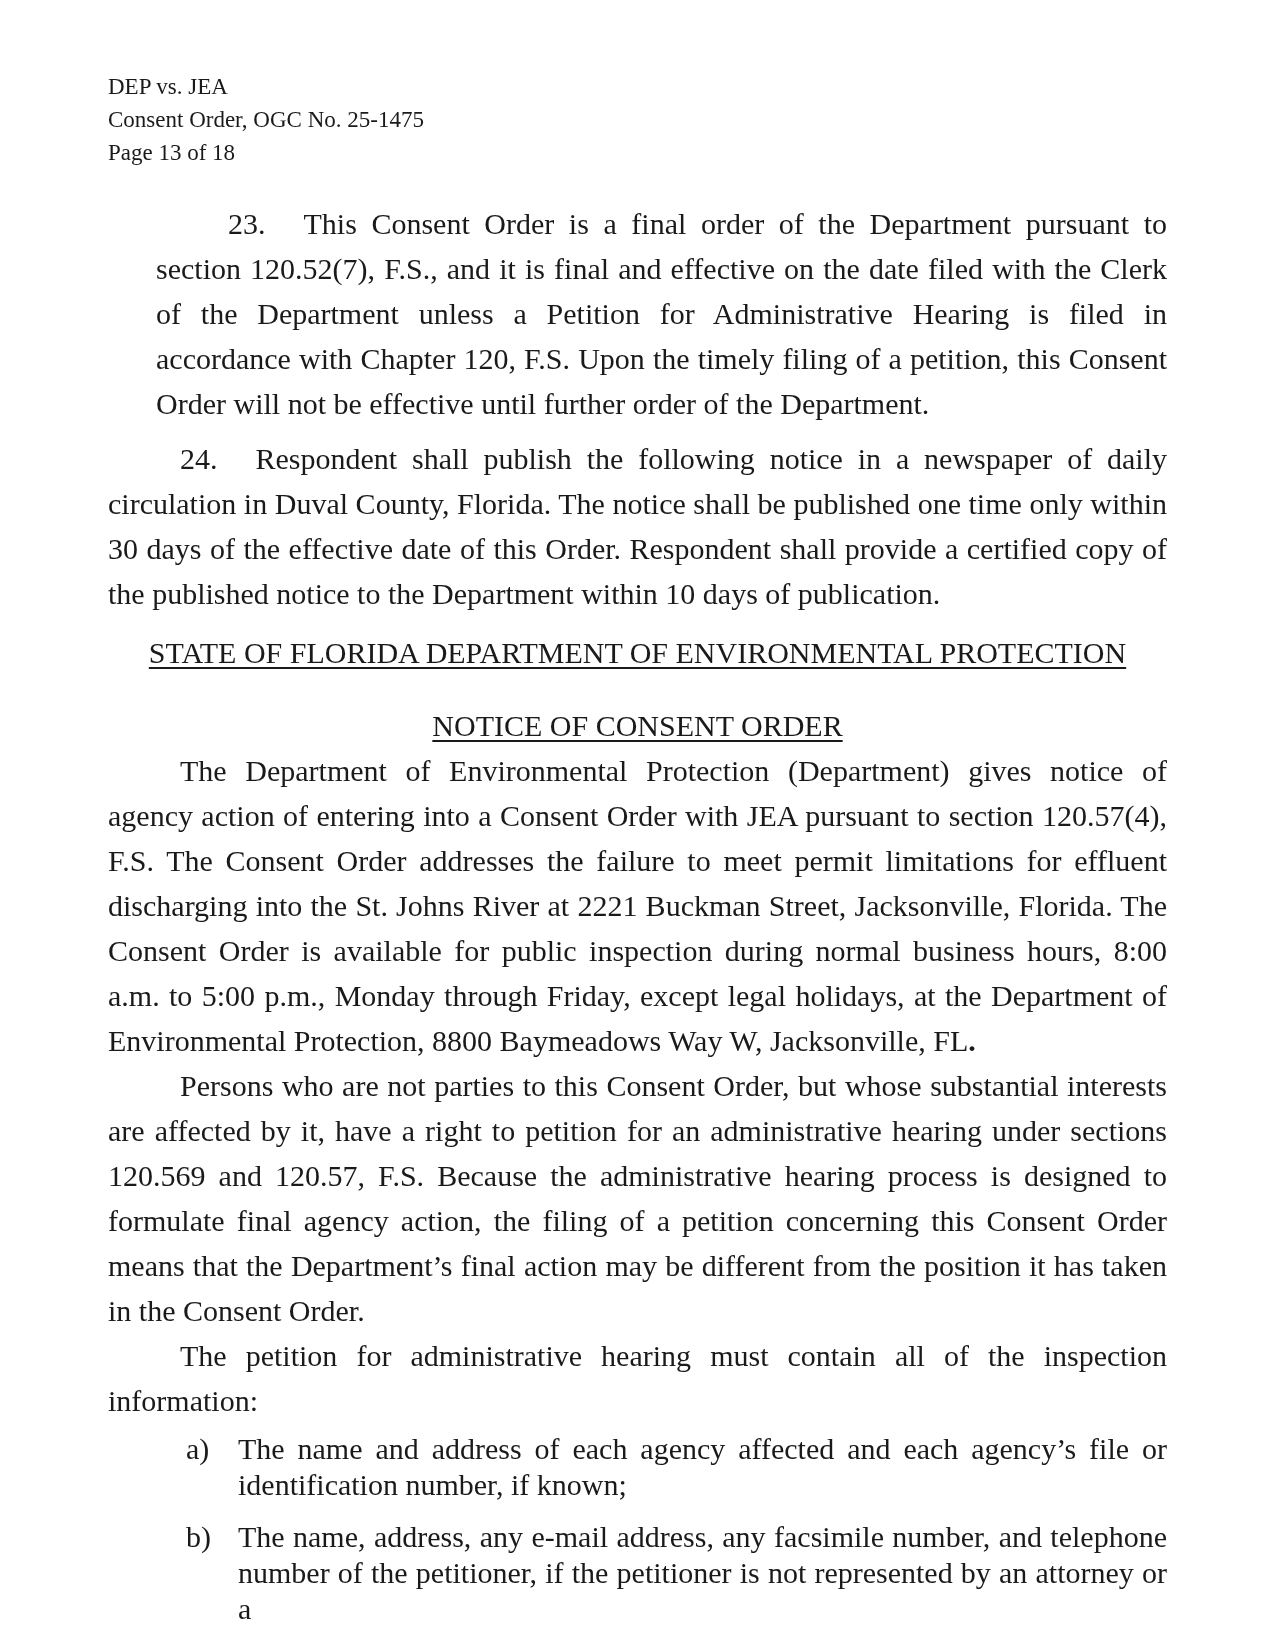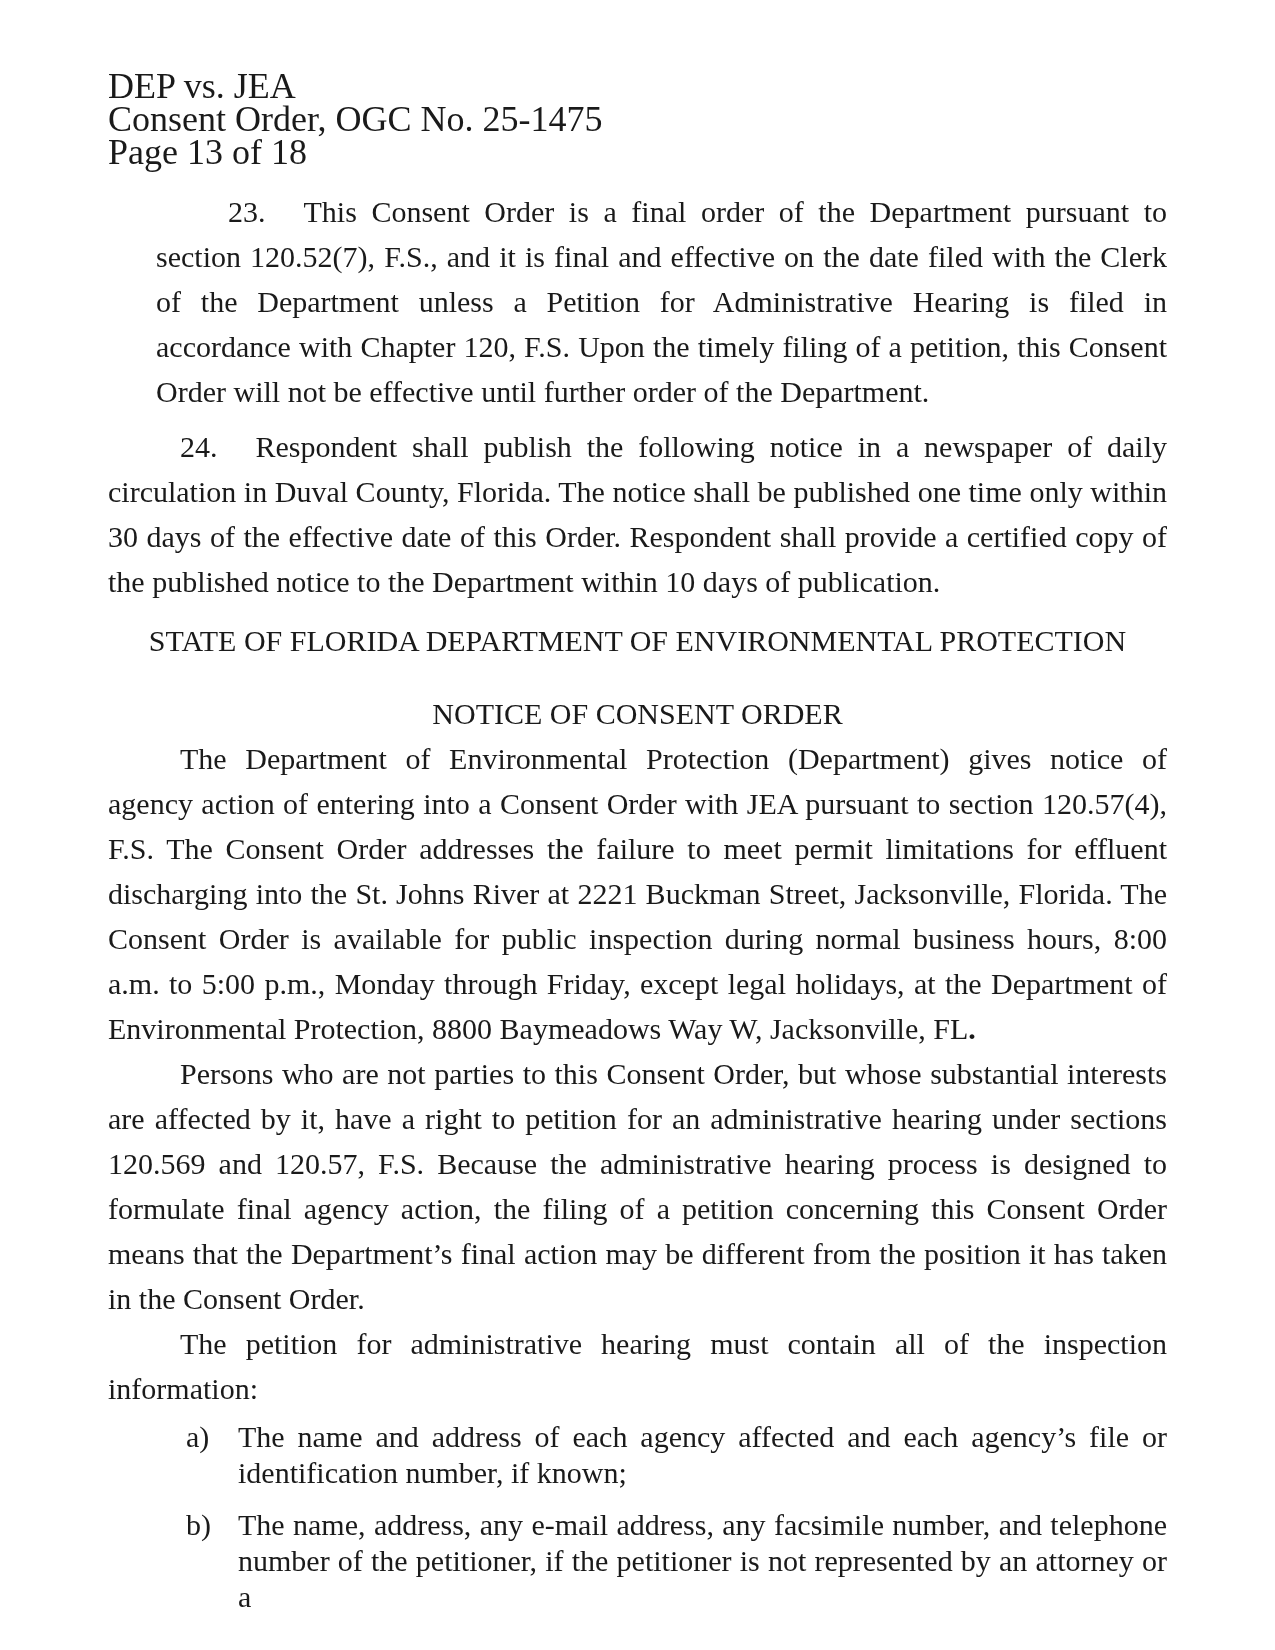--- a/index.html
+++ b/index.html
@@ -8,23 +8,23 @@
     position: relative;
     width: 1275px;
     height: 1650px;
     background: #ffffff;
     overflow: hidden;
     padding: 70px 108px 0 108px;
     color: #1a1a1a;
     font-family: "Liberation Serif", "DejaVu Serif", serif;
   }
   .doc-header {
-    font-size: 36px;
+    font-size: 23px;
     line-height: 33px;
-    margin-bottom: 20px;
+    margin-bottom: 32px;
   }
   .para {
     font-size: 30px;
     line-height: 45px;
     text-align: justify;
     text-indent: 72px;
   }
   .para-first { margin-top: 20px; margin-left: 48px; }
   .para-gap { margin-top: 10px; }
   .ptab {
@@ -34,20 +34,21 @@
   .center-heading {
     font-size: 30px;
     line-height: 45px;
     font-weight: normal;
     text-align: center;
     text-indent: 0;
     margin-top: 28px;
   }
   .heading-gap { margin-top: 14px; }
   .center-heading .u {
+    text-decoration: underline;
     text-underline-offset: 4px;
     text-decoration-thickness: 2px;
   }
   .bold-dot { font-weight: bold; }
   .list-block { margin-top: 8px; }
   .list-item {
     position: relative;
     margin-left: 130px;
     font-size: 30px;
     line-height: 36px;

